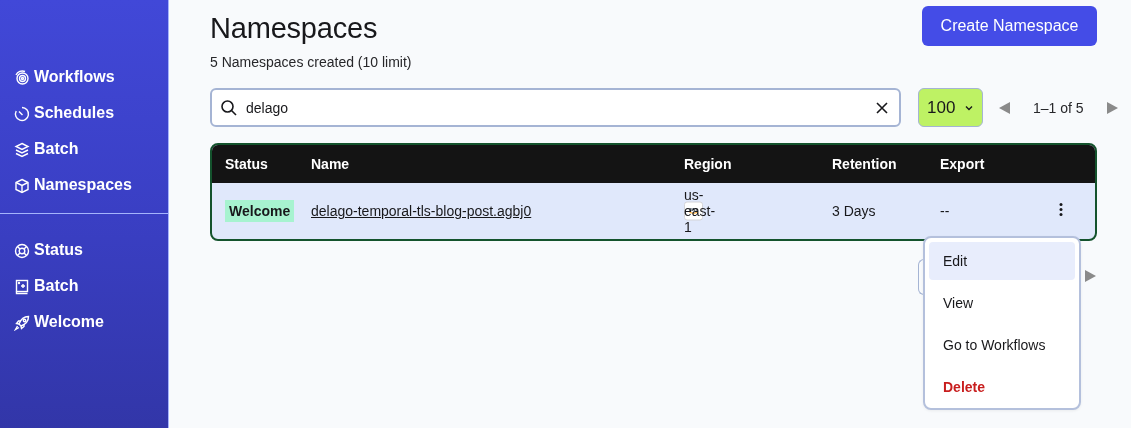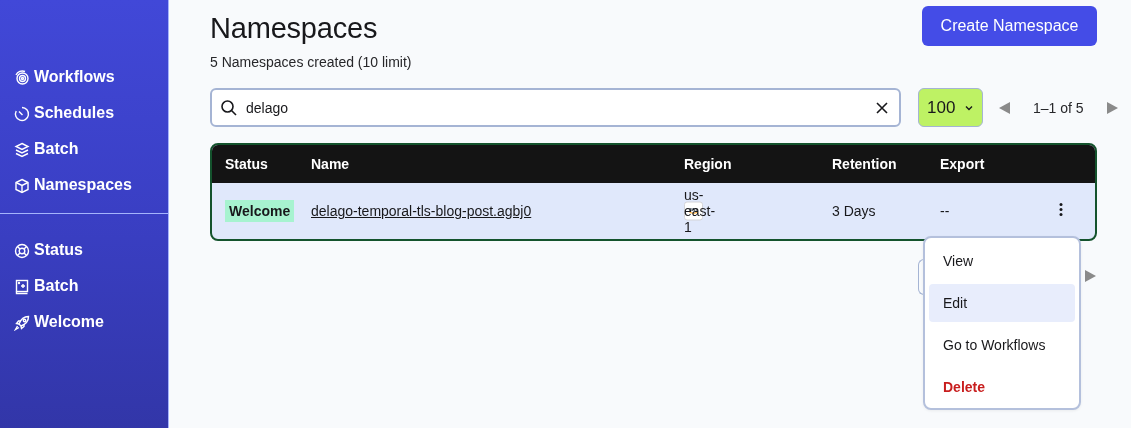--- a/index.html
+++ b/index.html
@@ -225,18 +225,18 @@
             <circle cx="4" cy="13" r="1.5"></circle>
           </svg>
       </span>
     </div>
   </div>
 
   <div class="bg-pager-stub"></div>
   <div class="tri tri-right bg-tri"></div>
 
   <div class="menu">
+    <div class="menu-item active">Edit</div>
     <div class="menu-item">View</div>
-    <div class="menu-item active">Edit</div>
     <div class="menu-item">Go to Workflows</div>
     <div class="menu-item danger">Delete</div>
   </div>
 </main>
 
 </body></html>

